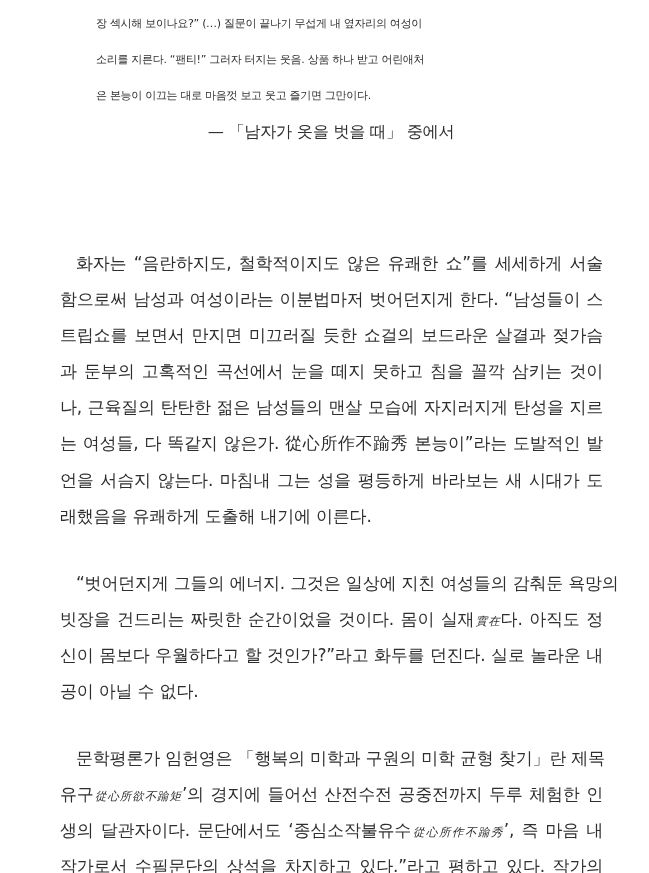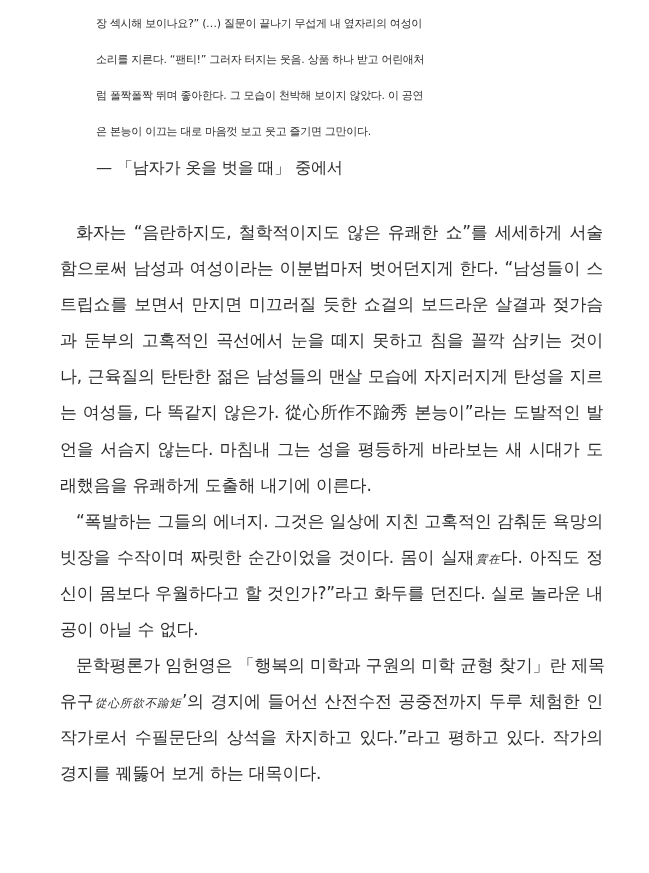--- a/index.html
+++ b/index.html
@@ -25,21 +25,21 @@
     height: 36px;
     line-height: 36px;
     font-size: 11px;
     white-space: nowrap;
     letter-spacing: -0.3px;
   }
   .quote-source {
     height: 36px;
     line-height: 36px;
     font-size: 16.2px;
-    text-align: left;
+    text-align: center;
     white-space: nowrap;
     letter-spacing: -0.3px;
   }
   .body-block {
     position: absolute;
     left: 60px;
     top: 214px;
     width: 543px;
   }
   .body-line {
@@ -49,58 +49,59 @@
     white-space: nowrap;
     text-align: justify;
     text-align-last: justify;
     letter-spacing: -0.2px;
   }
   .body-line.last {
     text-align-last: left;
   }
   .body-line.indent {
     padding-left: 16px;
+    margin-top: 31px;
   }
   .hanja {
     font-size: 11.5px;
     font-family: "DejaVu Serif", "Liberation Serif", serif;
     letter-spacing: -0.5px;
     font-style: italic;
   }
 </style>
 </head>
 <body>
 
 <div class="quote-block">
   <div class="quote-line">장 섹시해 보이나요?” (…) 질문이 끝나기 무섭게 내 옆자리의 여성이</div>
   <div class="quote-line">소리를 지른다. “팬티!” 그러자 터지는 웃음. 상품 하나 받고 어린애처</div>
-  <div class="quote-line">럼 폴짝폴짝 뛰며 좋아한다. 그 모습이 천박해 보이지 않았다. 이 공연</div>
   <div class="quote-line">은 본능이 이끄는 대로 마음껏 보고 웃고 즐기면 그만이다.</div>
   <div class="quote-source">— 「남자가 옷을 벗을 때」 중에서</div>
 </div>
 
 <div class="body-block">
 
   <div>
     <div class="body-line indent">화자는 “음란하지도, 철학적이지도 않은 유쾌한 쇼”를 세세하게 서술</div>
     <div class="body-line">함으로써 남성과 여성이라는 이분법마저 벗어던지게 한다. “남성들이 스</div>
     <div class="body-line">트립쇼를 보면서 만지면 미끄러질 듯한 쇼걸의 보드라운 살결과 젖가슴</div>
     <div class="body-line">과 둔부의 고혹적인 곡선에서 눈을 떼지 못하고 침을 꼴깍 삼키는 것이</div>
     <div class="body-line">나, 근육질의 탄탄한 젊은 남성들의 맨살 모습에 자지러지게 탄성을 지르</div>
     <div class="body-line">는 여성들, 다 똑같지 않은가. 從心所作不踰秀 본능이”라는 도발적인 발</div>
     <div class="body-line">언을 서슴지 않는다. 마침내 그는 성을 평등하게 바라보는 새 시대가 도</div>
     <div class="body-line last">래했음을 유쾌하게 도출해 내기에 이른다.</div>
   </div>
 
   <div>
-    <div class="body-line indent">“폭발하는 그들의 에너지. 그것은 일상에 지친 고혹적인 감춰둔 욕망의</div>
-    <div class="body-line"><span>빗장을 수작이며 짜릿한 순간이었을 것이다. 몸이 실재</span><span class="hanja">實在</span><span>다. 아직도 정</span></div>
+    <div class="body-line indent">“벗어던지게 그들의 에너지. 그것은 일상에 지친 여성들의 감춰둔 욕망의</div>
+    <div class="body-line"><span>빗장을 건드리는 짜릿한 순간이었을 것이다. 몸이 실재</span><span class="hanja">實在</span><span>다. 아직도 정</span></div>
     <div class="body-line">신이 몸보다 우월하다고 할 것인가?”라고 화두를 던진다. 실로 놀라운 내</div>
     <div class="body-line last">공이 아닐 수 없다.</div>
   </div>
 
   <div>
     <div class="body-line indent">문학평론가 임헌영은 「행복의 미학과 구원의 미학 균형 찾기」란 제목</div>
     <div class="body-line"><span>유구</span><span class="hanja">從心所欲不踰矩</span><span>’의 경지에 들어선 산전수전 공중전까지 두루 체험한 인</span></div>
+    <div class="body-line"><span>생의 달관자이다. 문단에서도 ‘종심소작불유수</span><span class="hanja">從心所作不踰秀</span><span>’, 즉 마음 내</span></div>
     <div class="body-line">작가로서 수필문단의 상석을 차지하고 있다.”라고 평하고 있다. 작가의</div>
     <div class="body-line last">경지를 꿰뚫어 보게 하는 대목이다.</div>
   </div>
 </div>
 
 </body></html>

